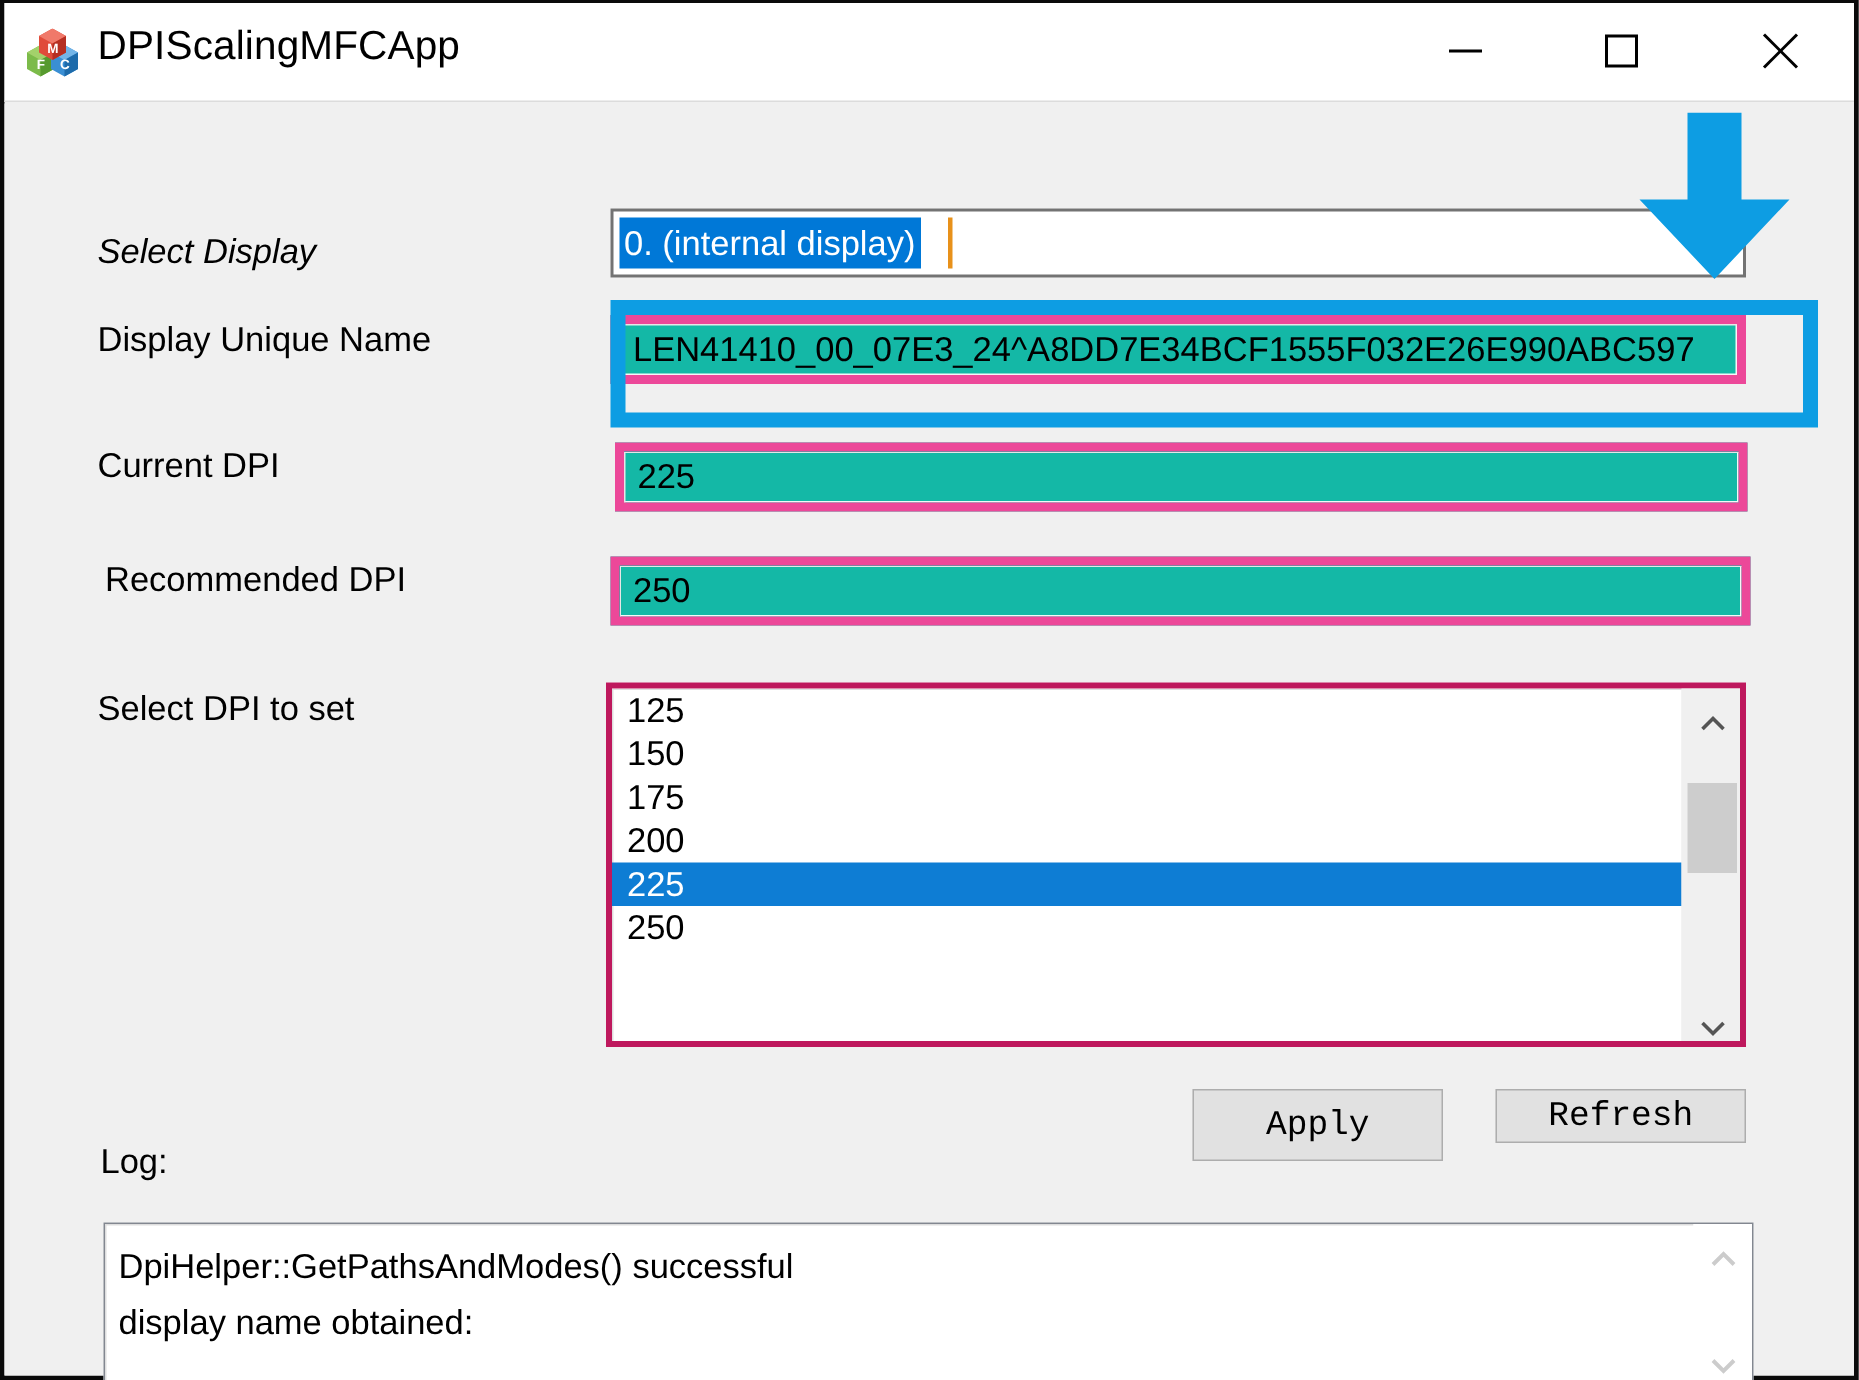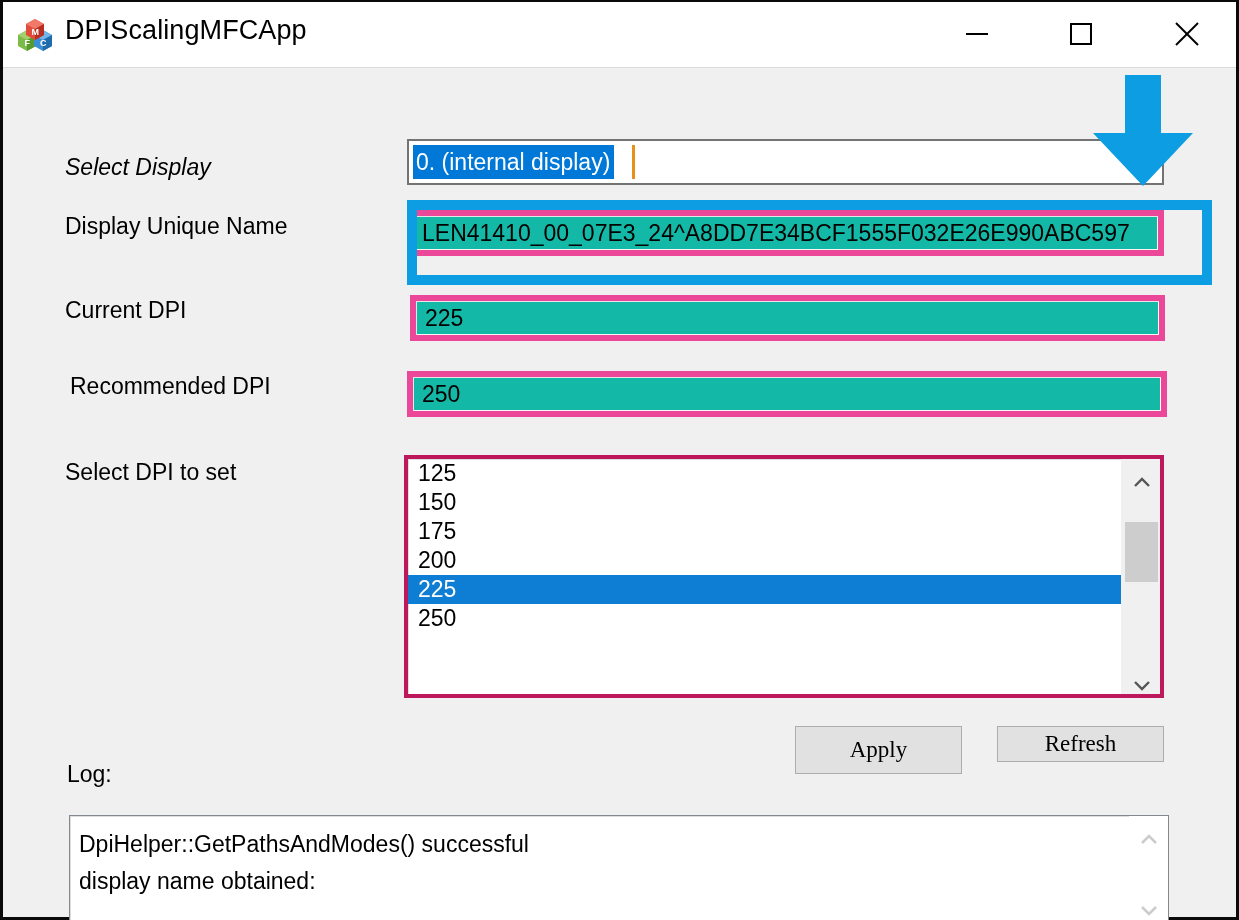--- a/index.html
+++ b/index.html
@@ -176,21 +176,21 @@
     background: #cdcdcd;
   }
 
   
   .push-button {
     position: absolute;
     background: #e1e1e1;
     border: 1px solid #adadad;
     font-size: 23px;
     color: #000000;
-    font-family: Liberation Serif, serif;
+    font-family: Liberation Mono, monospace;
     cursor: default;
     padding: 0;
   }
   #btn-apply { left: 792px; top: 657px; width: 167px; height: 48px; }
   #btn-refresh { left: 994px; top: 657px; width: 167px; height: 36px; }
 
   
   #log-label { left: 64px; top: 692px; }
   #log-box {
     position: absolute;

